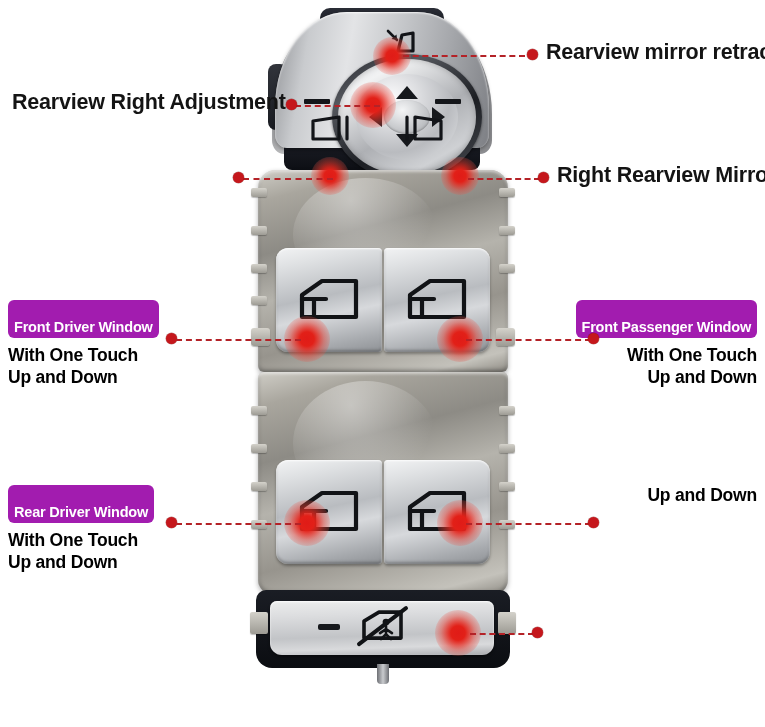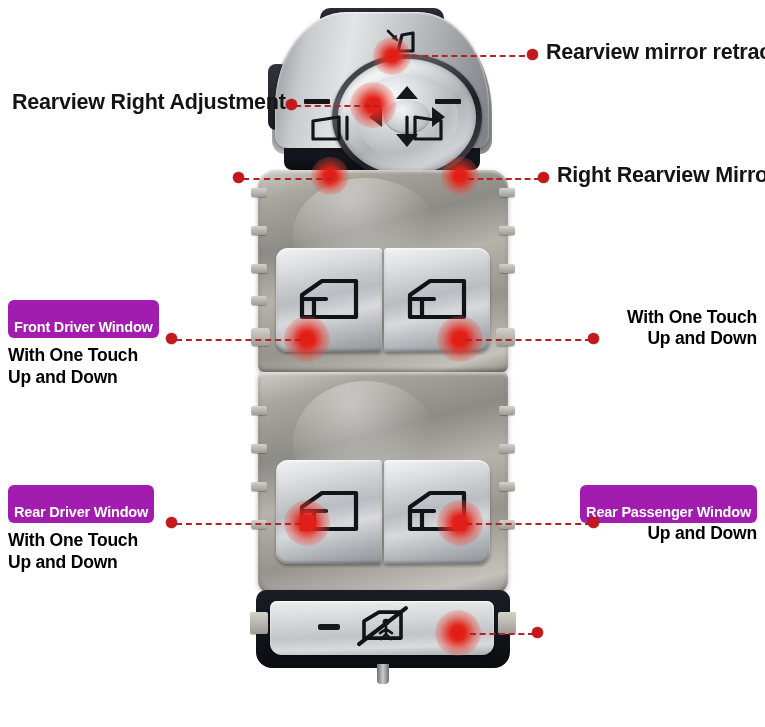--- a/index.html
+++ b/index.html
@@ -382,36 +382,36 @@
 
   <div class="abs" style="left:8px;top:300px;">
     <span class="badge">Front Driver Window</span>
     <div class="sub" style="margin-top:7px;">With One Touch</div>
     <div class="sub">Up and Down</div>
   </div>
   <span class="dot abs" style="left:166px;top:333px;"></span>
   <span class="dash abs" style="left:176px;top:339px;width:125px;"></span>
 
   <div class="abs" style="left:455px;top:300px;width:302px;text-align:right;">
+    <span class="badge">Front Passenger Window</span>
     <div class="sub right" style="margin-top:7px;">With One Touch</div>
     <div class="sub right">Up and Down</div>
   </div>
   <span class="dash abs" style="left:466px;top:339px;width:125px;"></span>
   <span class="dot abs" style="left:588px;top:333px;"></span>
 
   <div class="abs" style="left:8px;top:485px;">
     <span class="badge">Rear Driver Window</span>
     <div class="sub" style="margin-top:7px;">With One Touch</div>
     <div class="sub">Up and Down</div>
   </div>
   <span class="dot abs" style="left:166px;top:517px;"></span>
   <span class="dash abs" style="left:176px;top:523px;width:125px;"></span>
 
   <div class="abs" style="left:455px;top:485px;width:302px;text-align:right;">
-    <span class="badge">Rear Passenger Window</span>
     <div class="sub right">Up and Down</div>
   </div>
   <span class="dash abs" style="left:466px;top:523px;width:125px;"></span>
   <span class="dot abs" style="left:588px;top:517px;"></span>
 
   <span class="dash abs" style="left:470px;top:633px;width:64px;"></span>
   <span class="dot abs" style="left:532px;top:627px;"></span>
 
 </div>
 

